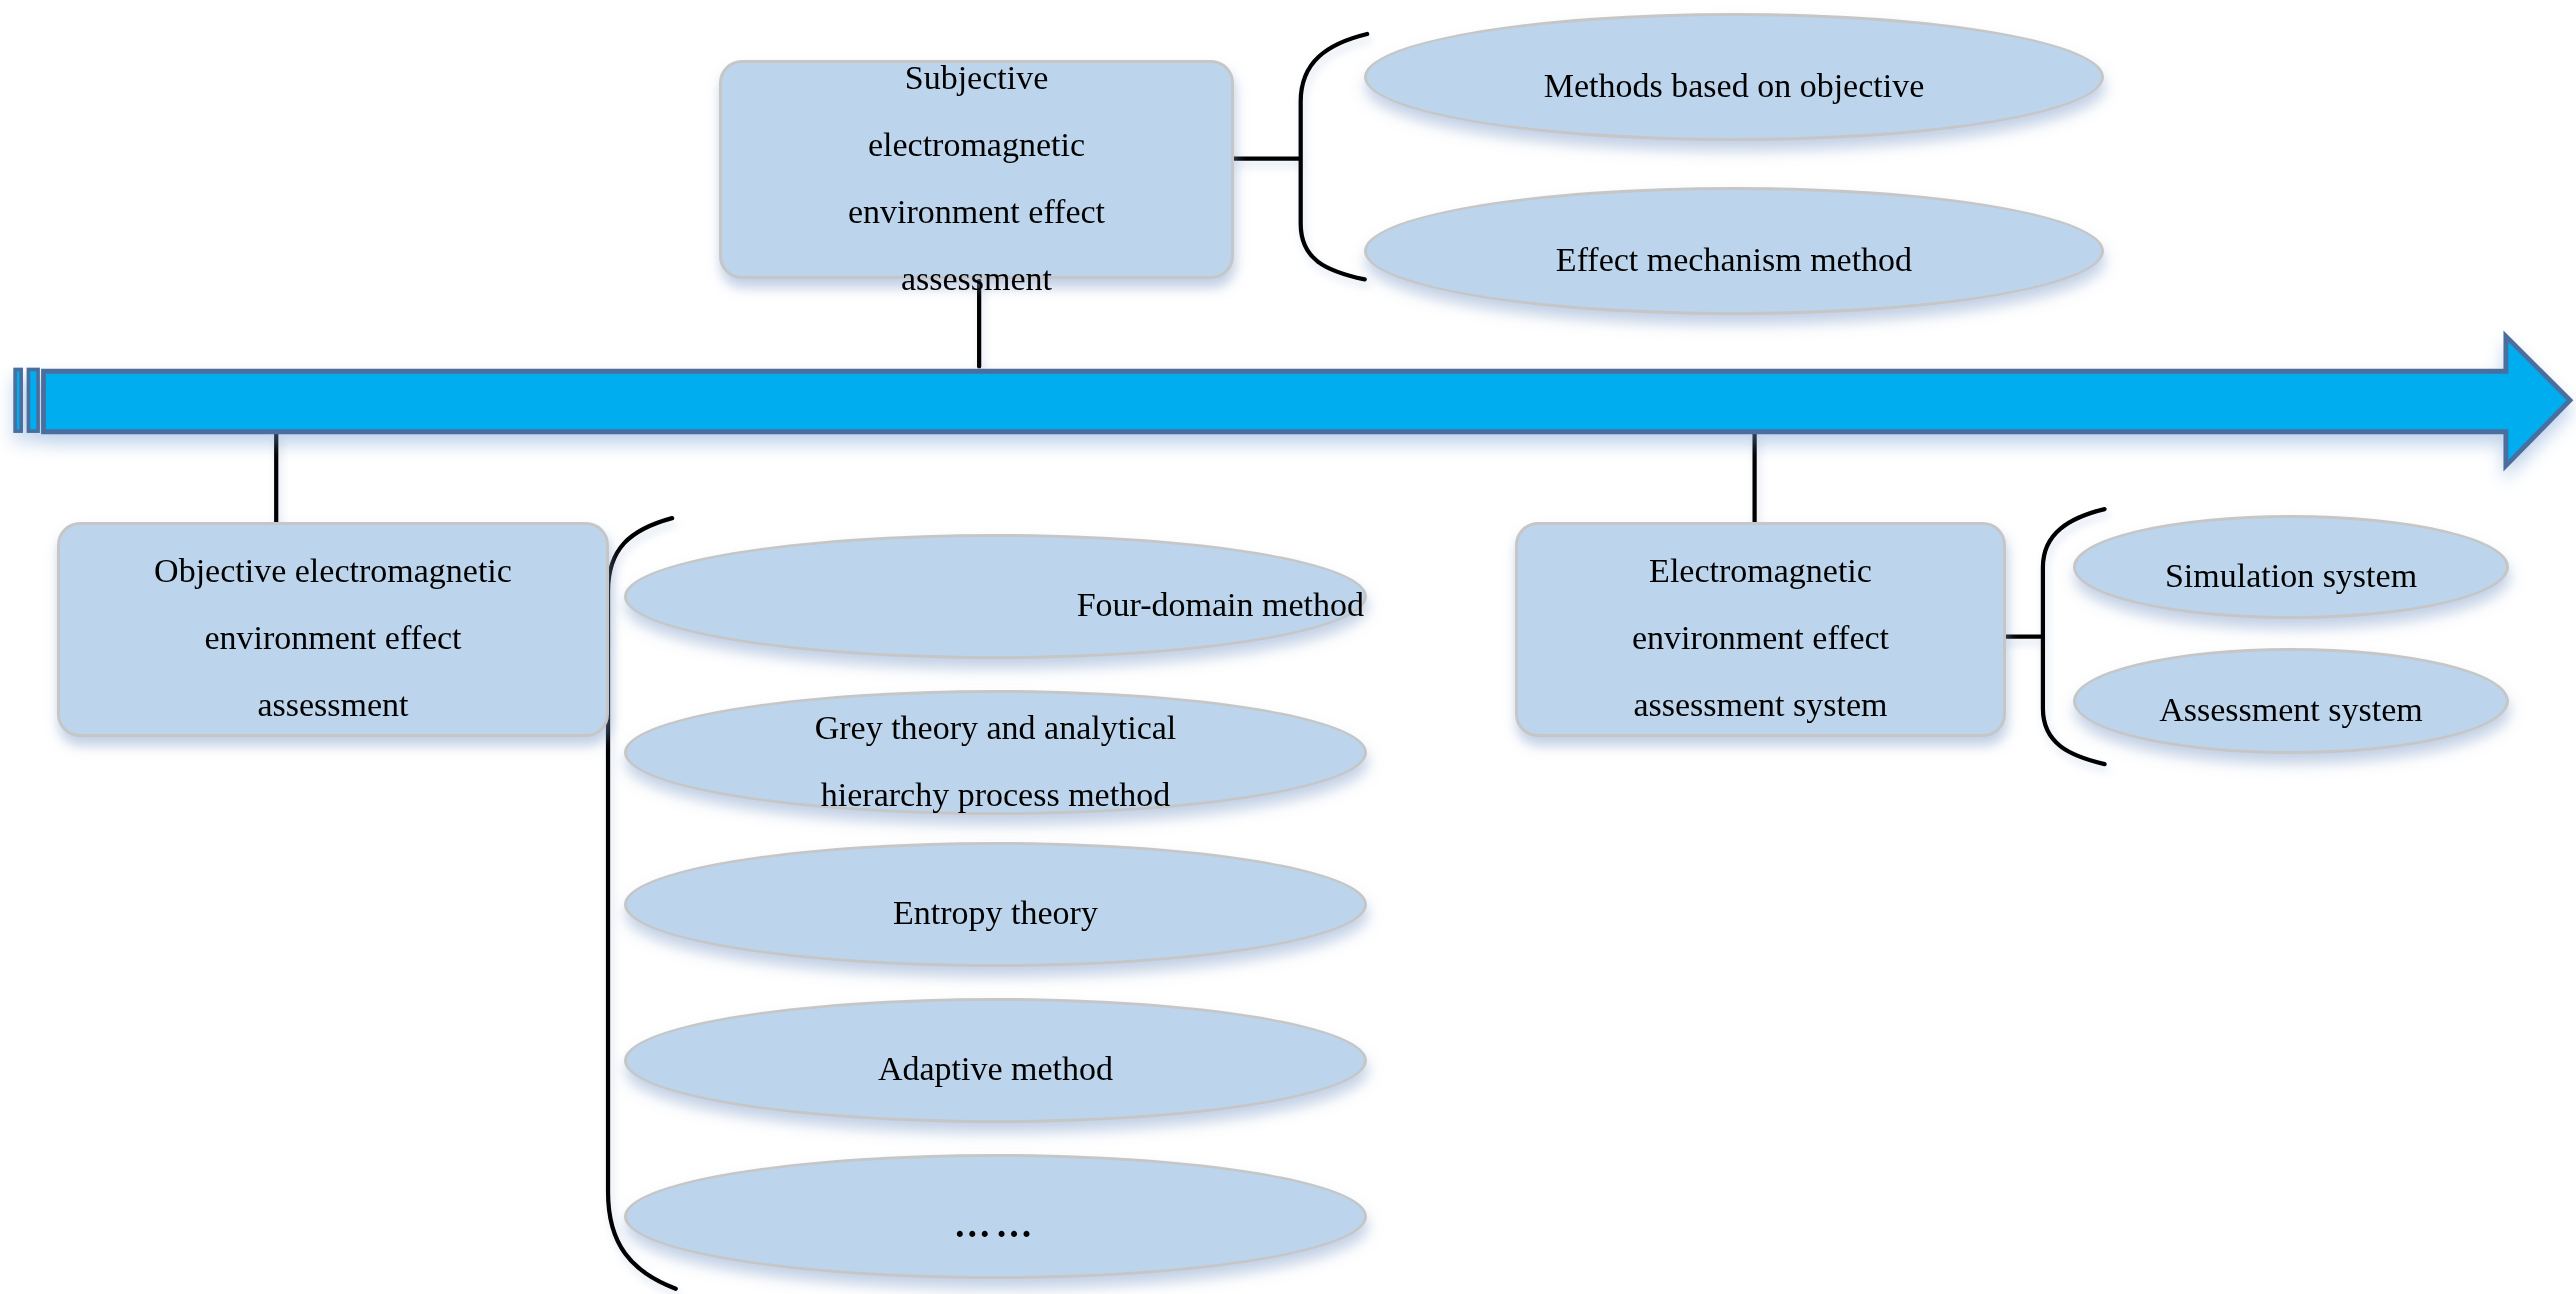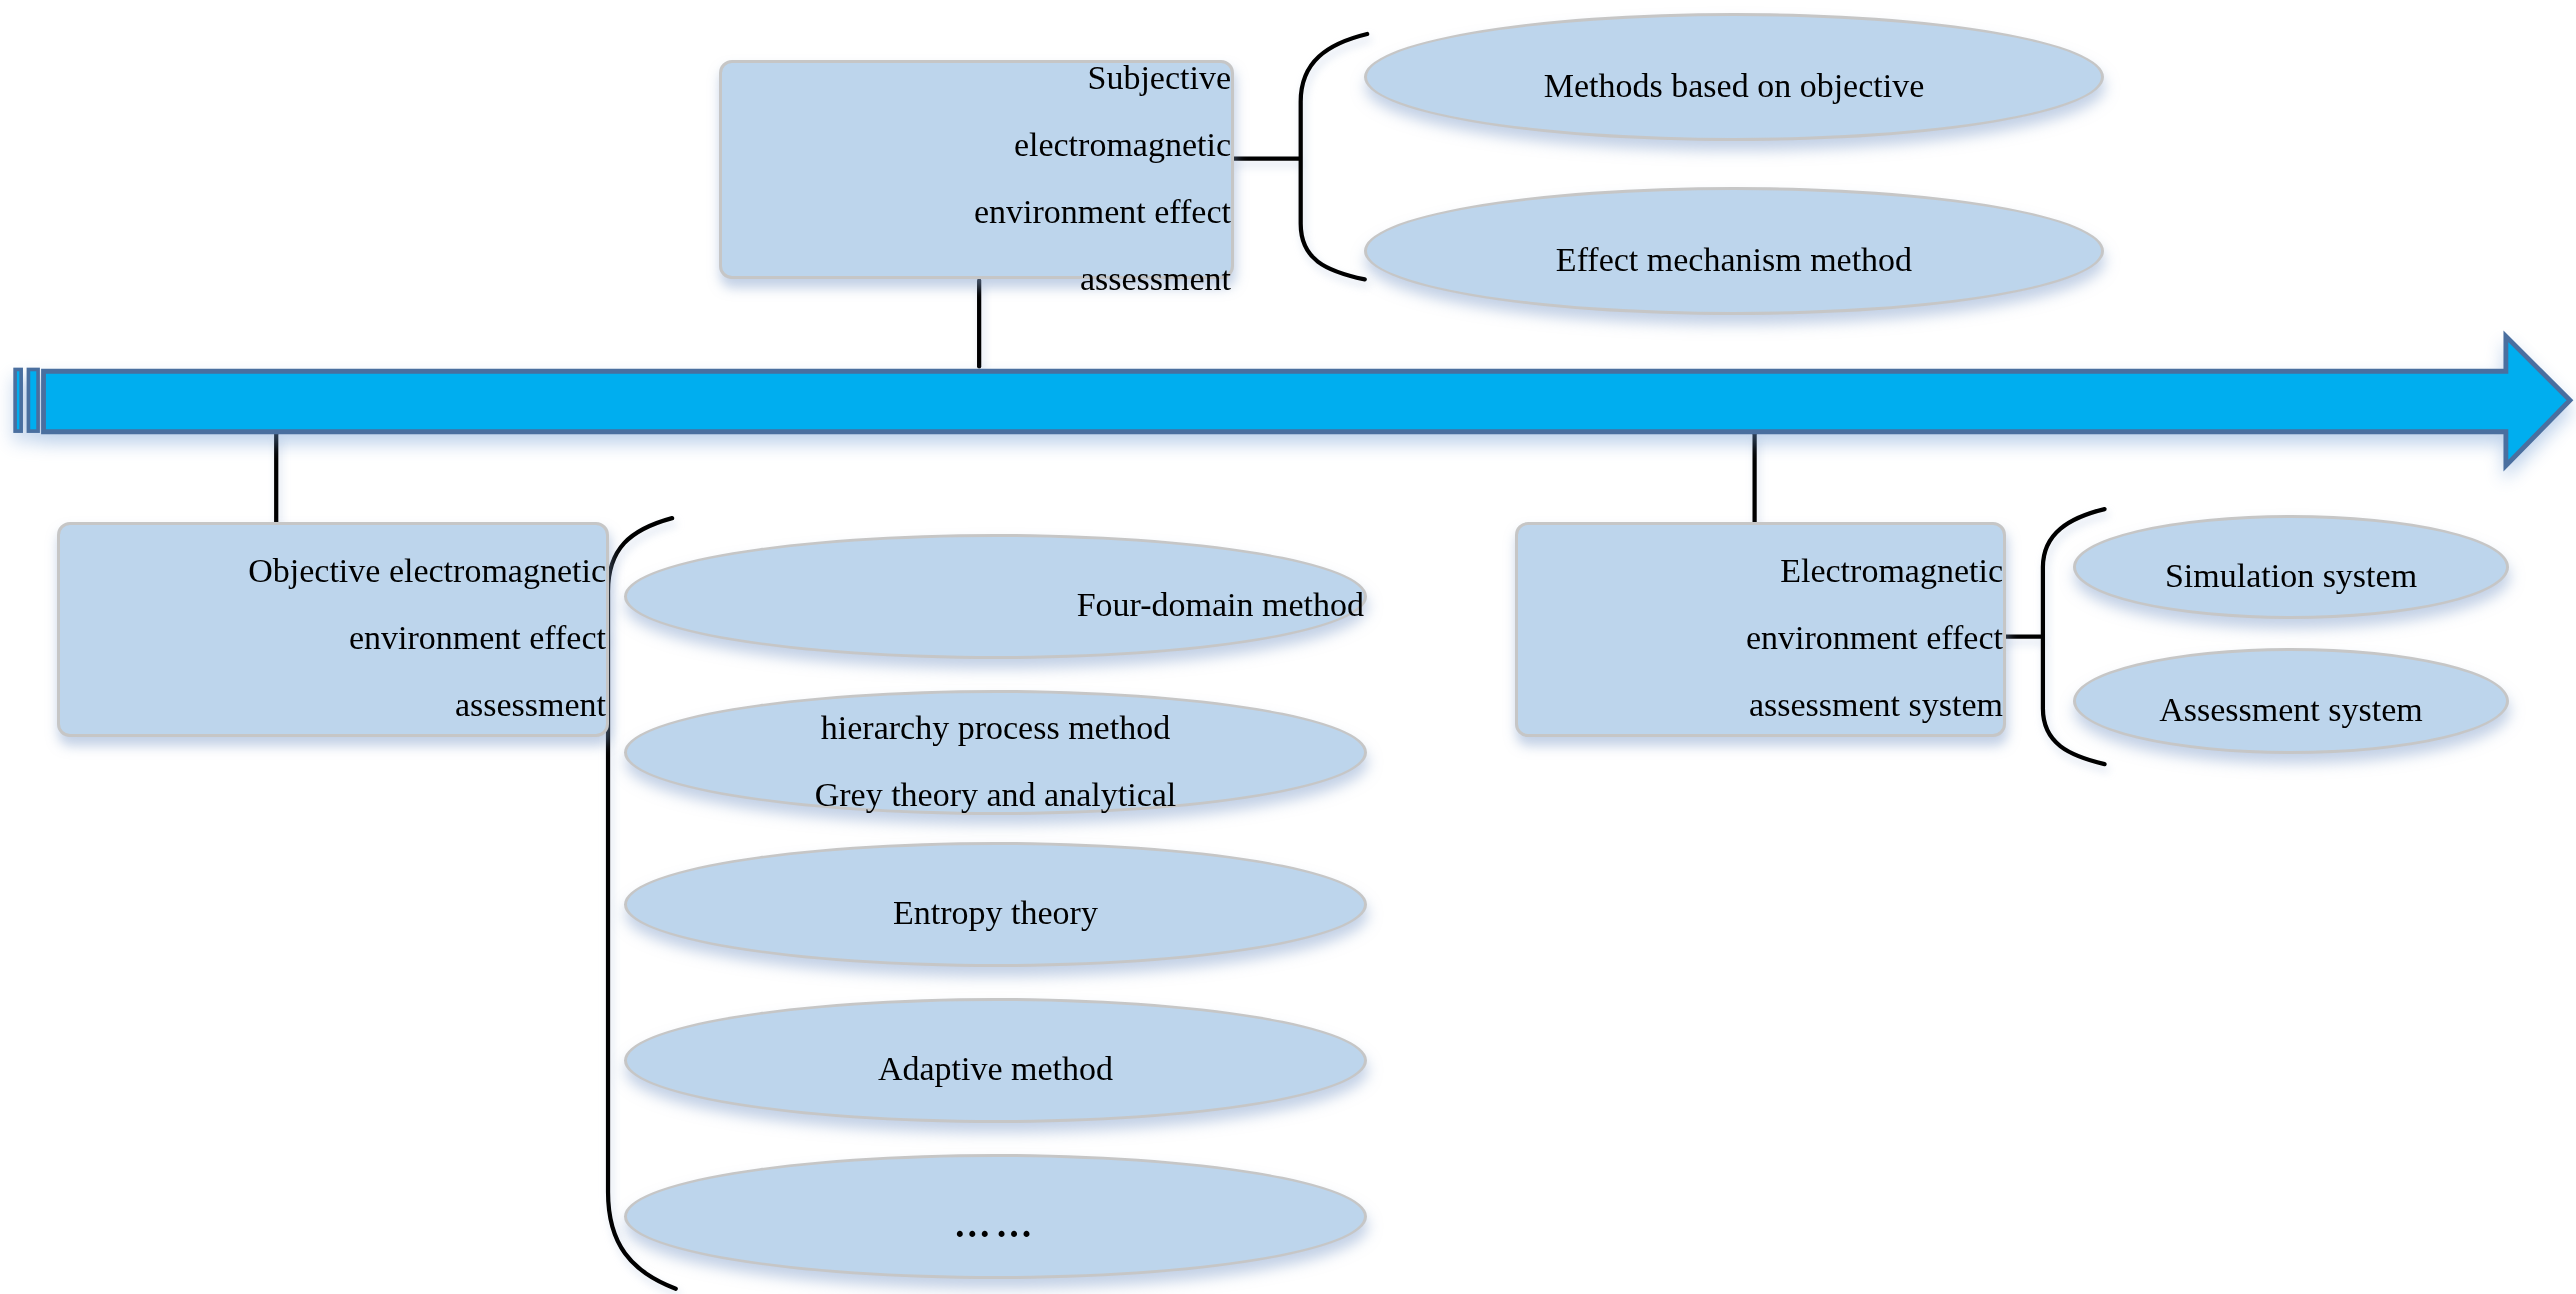--- a/index.html
+++ b/index.html
@@ -3,21 +3,21 @@
 <meta charset="utf-8">
 <style>
   html,body{margin:0;padding:0;background:#ffffff;}
   body{width:2576px;height:1295px;overflow:hidden;}
   .canvas{position:relative;width:2576px;height:1295px;background:#ffffff;
           font-family:"Liberation Serif","DejaVu Serif",serif;color:#000;}
   svg.wires{position:absolute;left:0;top:0;width:2576px;height:1295px;}
   .wire{filter:drop-shadow(4px 9px 7px rgba(140,165,205,.35));}
   .arrowgrp{filter:drop-shadow(0 16px 14px rgba(110,155,210,.45));}
   .node{position:absolute;box-sizing:border-box;background:#bdd5ec;border:3px solid #c6c6c6;
-        border-radius:13px;display:flex;flex-direction:column;align-items:flex-end;justify-content:center;
+        border-radius:23px;display:flex;flex-direction:column;align-items:center;justify-content:center;
         text-align:center;font-size:34px;line-height:1.5;
         box-shadow:1.2px 8.5px 12px rgba(135,163,205,.5);}
   .ellipse{position:absolute;box-sizing:border-box;background:#bdd5ec;border:3px solid #c6c6c6;
         border-radius:50%;display:flex;flex-direction:column;align-items:center;justify-content:center;
         text-align:center;font-size:34px;line-height:1.5;
         box-shadow:1.2px 9.7px 13.3px rgba(135,163,205,.5);}
   .line{display:block;white-space:nowrap;margin-top:16px;}
   .dots{font-weight:bold;font-size:37px;letter-spacing:4.8px;}
 </style>
 </head>
@@ -71,22 +71,22 @@
   <div class="node" style="left:57px;top:522px;width:552px;height:215px;">
     <span class="line">Objective electromagnetic</span>
     <span class="line">environment effect</span>
     <span class="line">assessment</span>
   </div>
 
   <div class="ellipse" style="left:624px;top:534px;width:743px;height:125px;align-items:flex-end;">
     <span class="line">Four-domain method</span>
   </div>
   <div class="ellipse" style="left:624px;top:690px;width:743px;height:125px;">
+    <span class="line">Grey theory and analytical</span>
     <span class="line">hierarchy process method</span>
-    <span class="line">Grey theory and analytical</span>
   </div>
   <div class="ellipse" style="left:624px;top:842px;width:743px;height:125px;">
     <span class="line">Entropy theory</span>
   </div>
   <div class="ellipse" style="left:624px;top:998px;width:743px;height:125px;">
     <span class="line">Adaptive method</span>
   </div>
   <div class="ellipse" style="left:624px;top:1154px;width:743px;height:125px;">
     <span class="line dots">……</span>
   </div>

